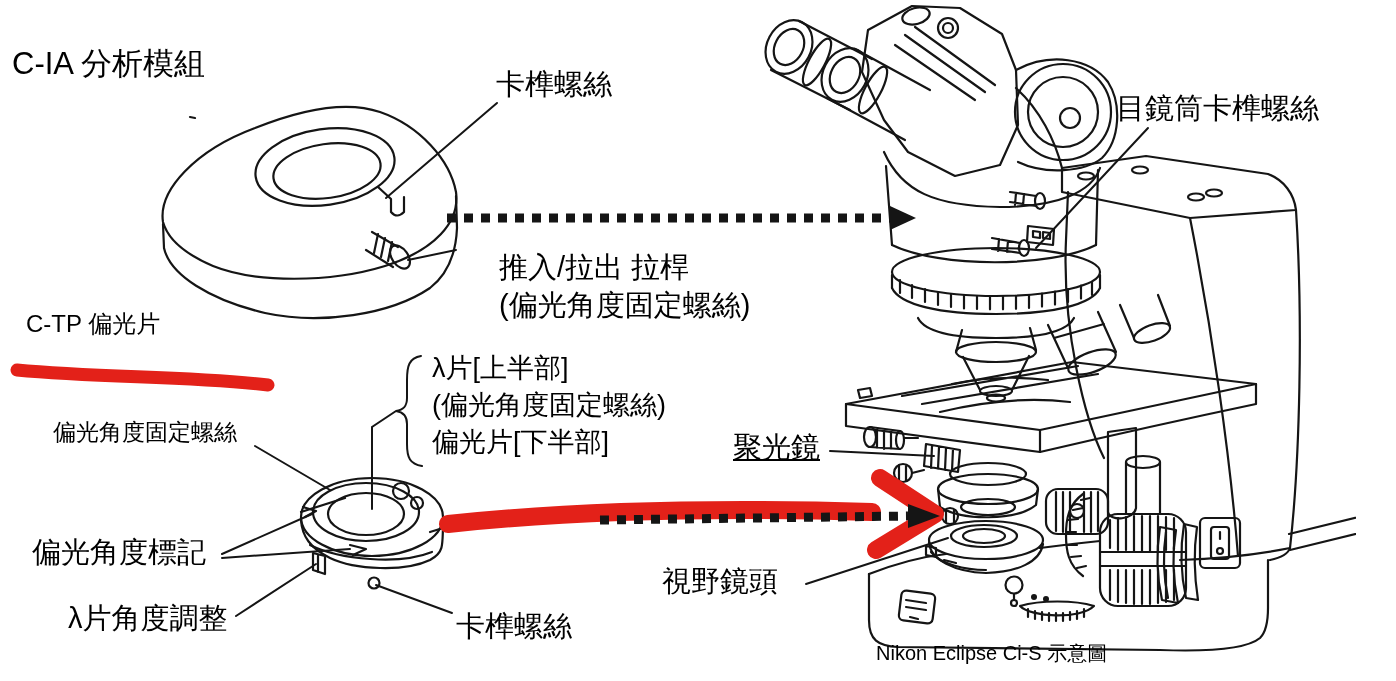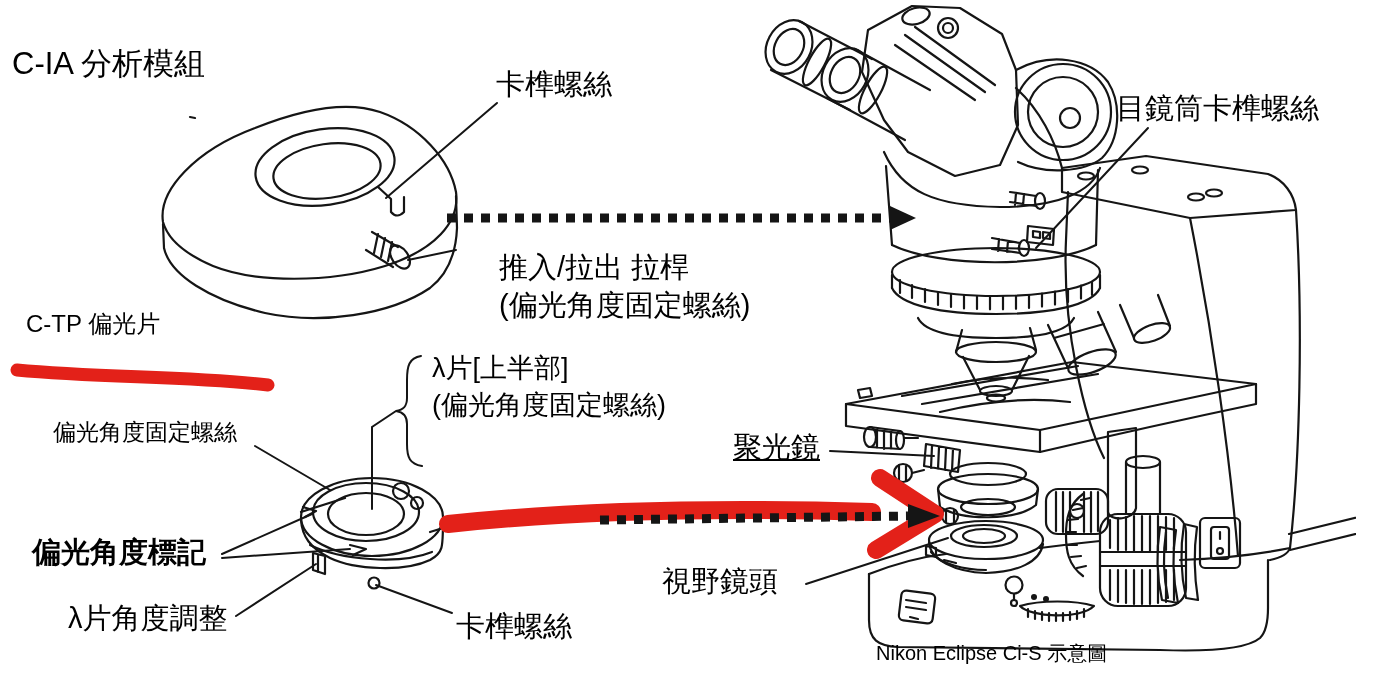--- a/index.html
+++ b/index.html
@@ -242,23 +242,24 @@
     <div>(偏光角度固定螺絲)</div>
   </div>
 
   <div class="lbl sz-title" style="left:26px;top:310px;font-size:24px;text-align:center;">C-TP 偏光片</div>
 
   <div class="lbl sz-small" style="left:53px;top:421px;">偏光角度固定螺絲</div>
 
   <div class="lbl sz-lambda" style="left:432px;top:350px;">
     <div>λ片[上半部]</div>
     <div>(偏光角度固定螺絲)</div>
+    <div>偏光片[下半部]</div>
   </div>
 
-  <div class="lbl sz-label" style="left:32px;top:536px;font-weight:bold;">偏光角度標記</div>
+  <div class="lbl sz-label" style="left:32px;top:536px;">偏光角度標記</div>
 
   <div class="lbl sz-label" style="left:68px;top:602px;">λ片角度調整</div>
 
   <div class="lbl sz-label" style="left:456px;top:610px;">卡榫螺絲</div>
 
   <div class="lbl sz-label" style="left:1116px;top:92px;text-align:right;">目鏡筒卡榫螺絲</div>
 
   <div class="lbl sz-label" style="left:733px;top:431px;text-decoration:underline;">聚光鏡</div>
 
   <div class="lbl sz-label" style="left:662px;top:557px;margin-top:8px;">視野鏡頭</div>

